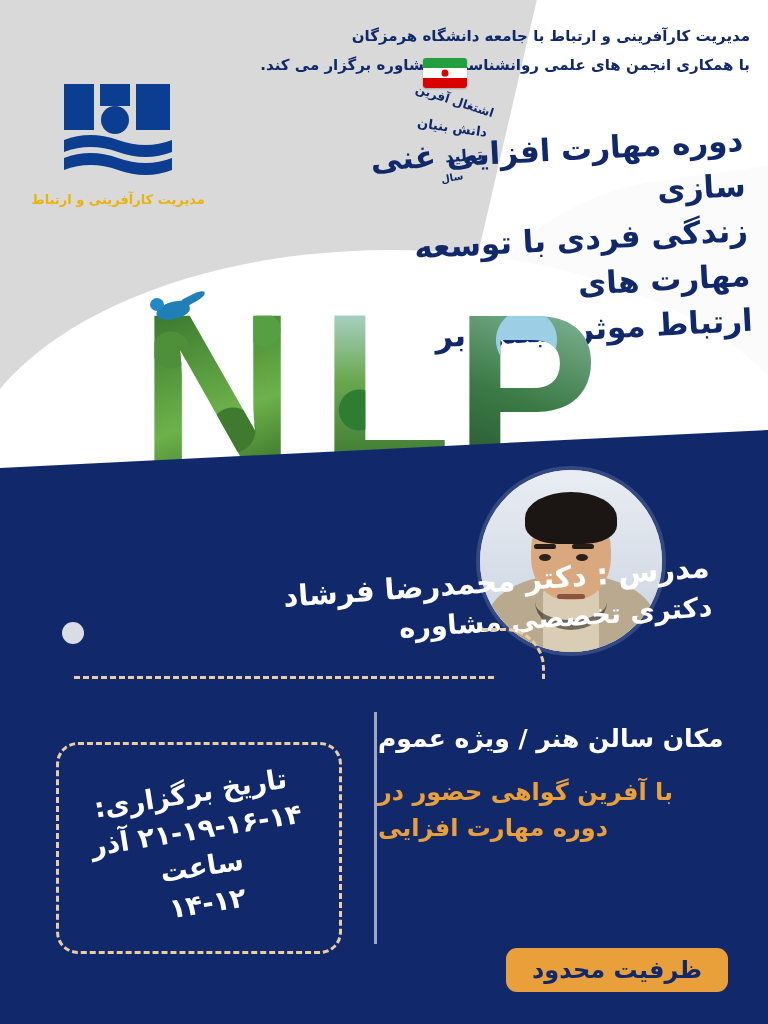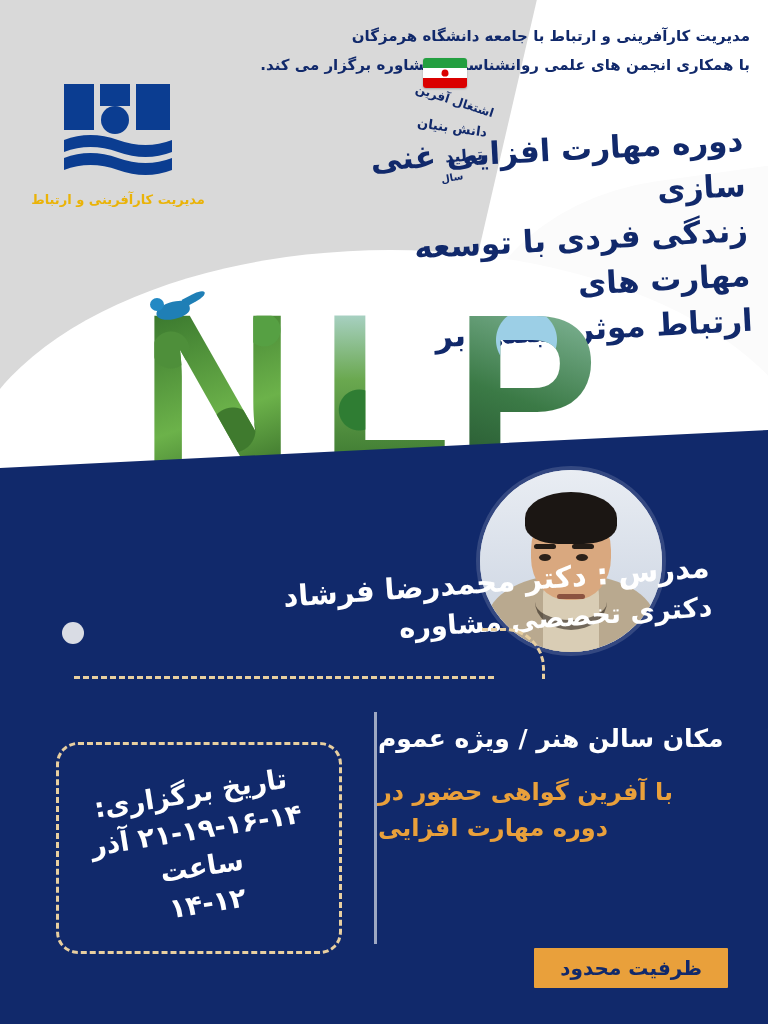--- a/index.html
+++ b/index.html
@@ -406,23 +406,23 @@
   .info .fee {
     margin-top: 14px;
     font-size: 24px;
   }
   .badge {
     position: absolute;
     right: 40px; top: 948px;
     background: #e9a03b;
     color: #11296b;
     font-weight: bold;
-    font-size: 20px;
+    font-size: 24px;
     padding: 8px 26px;
-    border-radius: 1px;
+    border-radius: 11px;
   }
 </style>
 </head>
 <body>
 
 <div class="poster">
 
   <div class="top-panel"></div>
   <div class="top-panel-white"></div>
   <div class="sweep2"></div>

